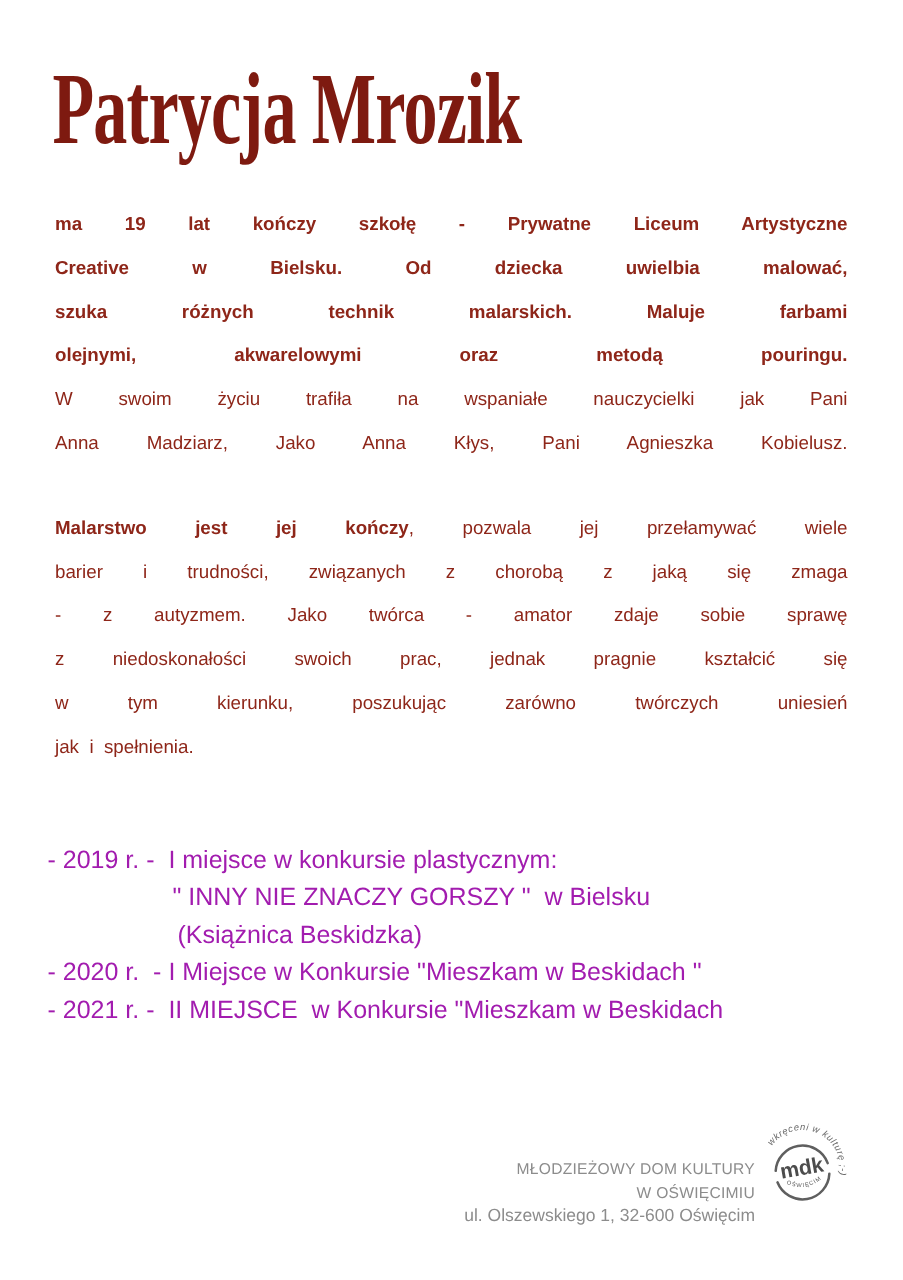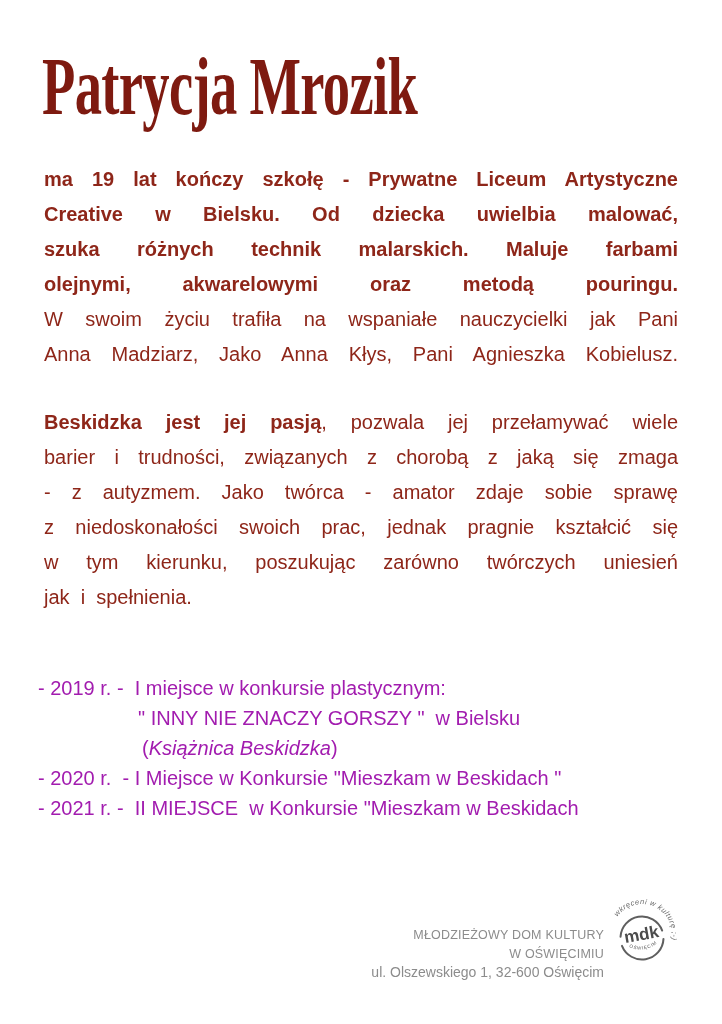--- a/index.html
+++ b/index.html
@@ -29,21 +29,21 @@
     transform-origin: left top;
     letter-spacing: -1px;
   }
 
   
   .para {
     position: absolute;
     left: 44px;
     width: 634px;
     color: #8e2619;
-    font-size: 20px;
+    font-size: 15px;
     line-height: 35px;
   }
   .para-1 { top: 162px; }
   .para-2 { top: 405px; }
   .jline { text-align: justify; text-align-last: justify; }
   .jline.plain { text-align: left; text-align-last: left; white-space: pre; }
   .b { font-weight: bold; }
 
   
   .awards {
@@ -51,21 +51,21 @@
     left: 38px;
     top: 673px;
     width: 640px;
     color: #a21caf;
     font-size: 20px;
     line-height: 30px;
   }
   .award-line { white-space: pre; }
   .award-line.indent { padding-left: 100px; }
   .award-line.indent2 { padding-left: 104px; }
-  .italic { font-style: italic; }
+  .italic { }
 
   
   .footer-text {
     position: absolute;
     top: 926px;
     right: 118px;
     text-align: right;
     color: #8c8c8c;
   }
   .footer-text .org-line {
@@ -97,21 +97,21 @@
   <div class="para para-1">
     <div class="jline b">ma 19 lat kończy szkołę - Prywatne Liceum Artystyczne</div>
     <div class="jline b">Creative w Bielsku. Od dziecka uwielbia malować,</div>
     <div class="jline b">szuka różnych technik malarskich. Maluje farbami</div>
     <div class="jline b">olejnymi, akwarelowymi oraz metodą pouringu.</div>
     <div class="jline">W swoim życiu trafiła na wspaniałe nauczycielki jak Pani</div>
     <div class="jline">Anna Madziarz, Jako Anna Kłys, Pani Agnieszka Kobielusz.</div>
   </div>
 
   <div class="para para-2">
-    <div class="jline"><span class="b">Beskidzka jest jej pasją</span><span>, pozwala jej przełamywać wiele</span></div>
+    <div class="jline"><span class="b">Malarstwo jest jej kończy</span><span>, pozwala jej przełamywać wiele</span></div>
     <div class="jline">barier i trudności, związanych z chorobą z jaką się zmaga</div>
     <div class="jline">- z autyzmem. Jako twórca - amator zdaje sobie sprawę</div>
     <div class="jline">z niedoskonałości swoich prac, jednak pragnie kształcić się</div>
     <div class="jline">w tym kierunku, poszukując zarówno twórczych uniesień</div>
     <div class="jline plain">jak  i  spełnienia.</div>
   </div>
 
   <div class="awards">
     <div class="award-line">- 2019 r. -  I miejsce w konkursie plastycznym:</div>
     <div class="award-line indent">" INNY NIE ZNACZY GORSZY "  w Bielsku</div>

